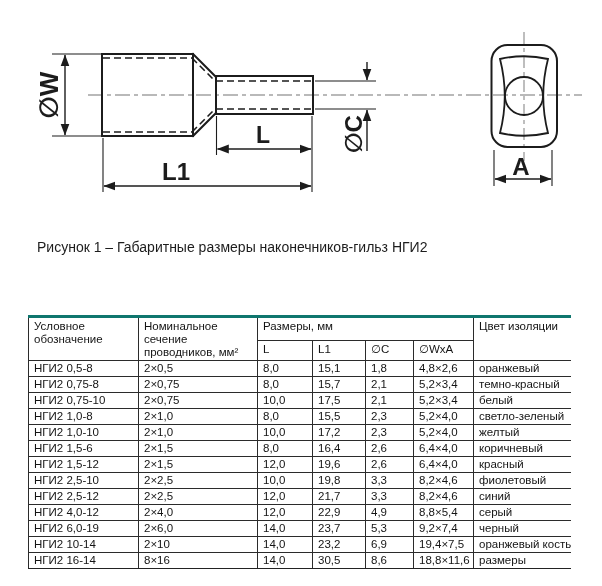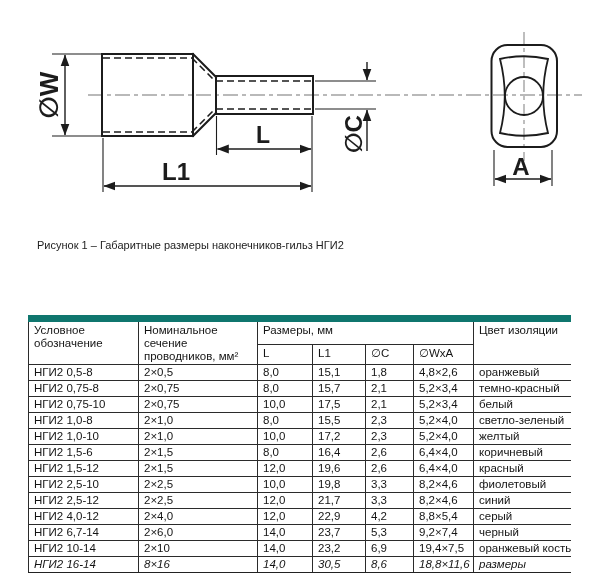--- a/index.html
+++ b/index.html
@@ -3,37 +3,37 @@
 <meta charset="utf-8">
 <style>
   html,body{margin:0;padding:0;background:#fff;}
   .page{
     position:relative;width:602px;height:586px;background:#ffffff;overflow:hidden;
     font-family:"Liberation Sans","DejaVu Sans",sans-serif;color:#161616;
   }
   .drawing{position:absolute;left:0;top:0;}
   .dim-label{font-family:"Liberation Sans","DejaVu Sans",sans-serif;font-weight:700;fill:#1c1c1c;}
   .caption{
-    position:absolute;left:37px;top:239px;font-size:11px;color:#1d1d1d;white-space:nowrap;
+    position:absolute;left:37px;top:239px;font-size:14px;color:#1d1d1d;white-space:nowrap;
   }
   table.spec{
     position:absolute;left:28px;top:315px;width:542px;
     border-collapse:collapse;table-layout:fixed;
     font-size:11.5px;line-height:13px;color:#141414;
   }
   table.spec th,table.spec td{
     border:1px solid #2b2b2b;border-right:1px solid #2b2b2b;
     padding:1px 5px;text-align:left;font-weight:400;vertical-align:middle;
     overflow:hidden;white-space:nowrap;
   }
   table.spec thead th{vertical-align:top;padding-top:2px;white-space:normal;}
-  table.spec thead tr:first-child th{border-top:7px solid #0f766e;}
+  table.spec thead tr:first-child th{border-top:3px solid #0f766e;}
   table.spec tbody tr{height:15px;}
   table.spec tr > *:last-child{border-right:none;}
-  table.spec tbody tr:last-child td{border-bottom:1.5px solid #222;font-style:italic;}
+  table.spec tbody tr:last-child td{border-bottom:1.5px solid #222;}
 </style>
 </head>
 <body>
 
 <div class="page">
 
   <svg class="drawing" width="602" height="232" viewBox="0 0 602 232">
     <defs>
       <marker id="arr" viewBox="0 0 10 10" refX="9.5" refY="5" markerWidth="8.5" markerHeight="8.5" orient="auto-start-reverse">
         <path d="M0,1.3 L10,5 L0,8.7 Z" fill="#1c1c1c"></path>
@@ -211,26 +211,26 @@
           <td>21,7</td>
           <td>3,3</td>
           <td>8,2×4,6</td>
           <td>синий</td>
         </tr>
         <tr>
           <td>НГИ2 4,0-12</td>
           <td>2×4,0</td>
           <td>12,0</td>
           <td>22,9</td>
-          <td>4,2</td>
+          <td>4,9</td>
           <td>8,8×5,4</td>
           <td>серый</td>
         </tr>
         <tr>
-          <td>НГИ2 6,7-14</td>
+          <td>НГИ2 6,0-19</td>
           <td>2×6,0</td>
           <td>14,0</td>
           <td>23,7</td>
           <td>5,3</td>
           <td>9,2×7,4</td>
           <td>черный</td>
         </tr>
         <tr>
           <td>НГИ2 10-14</td>
           <td>2×10</td>

